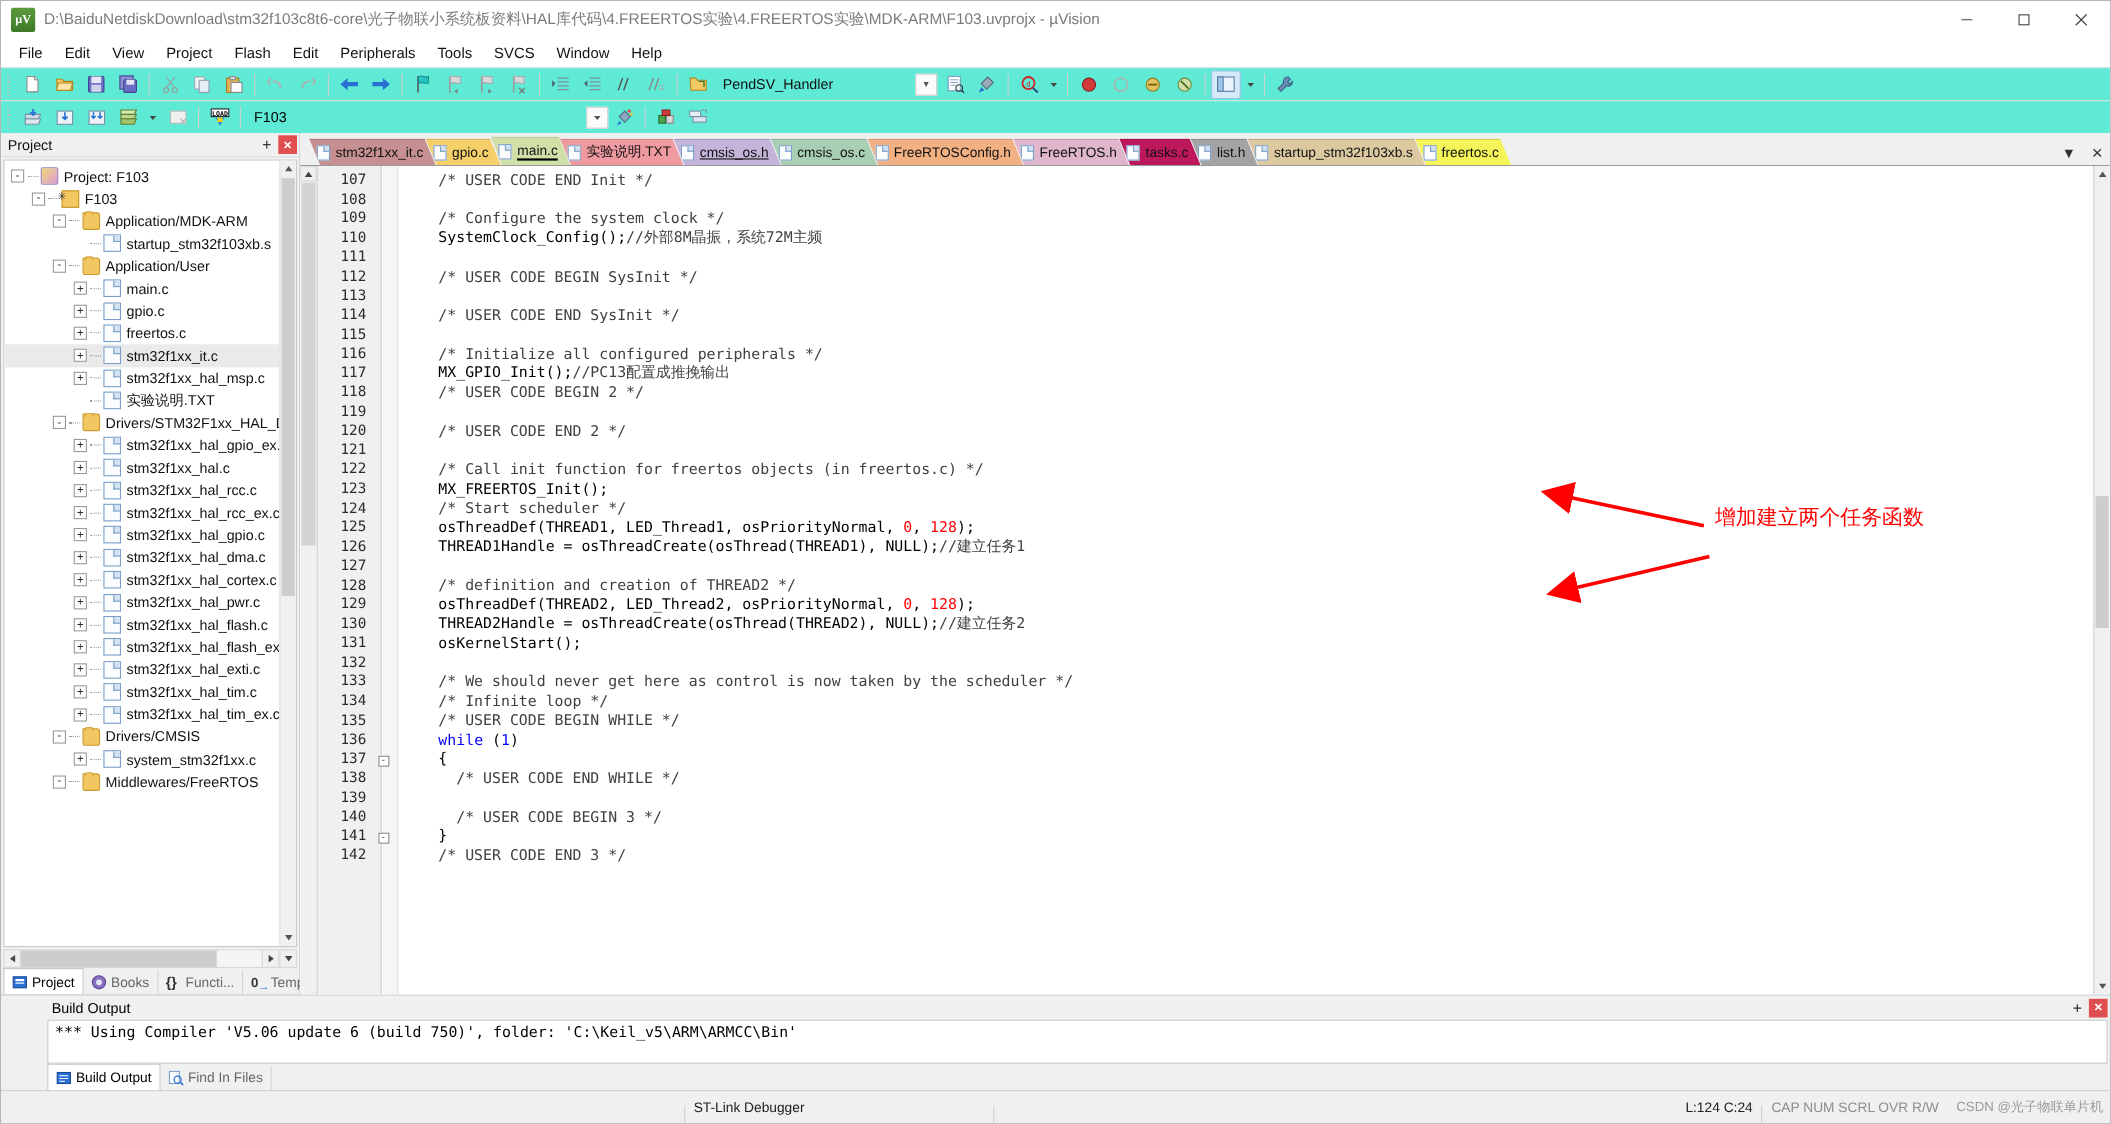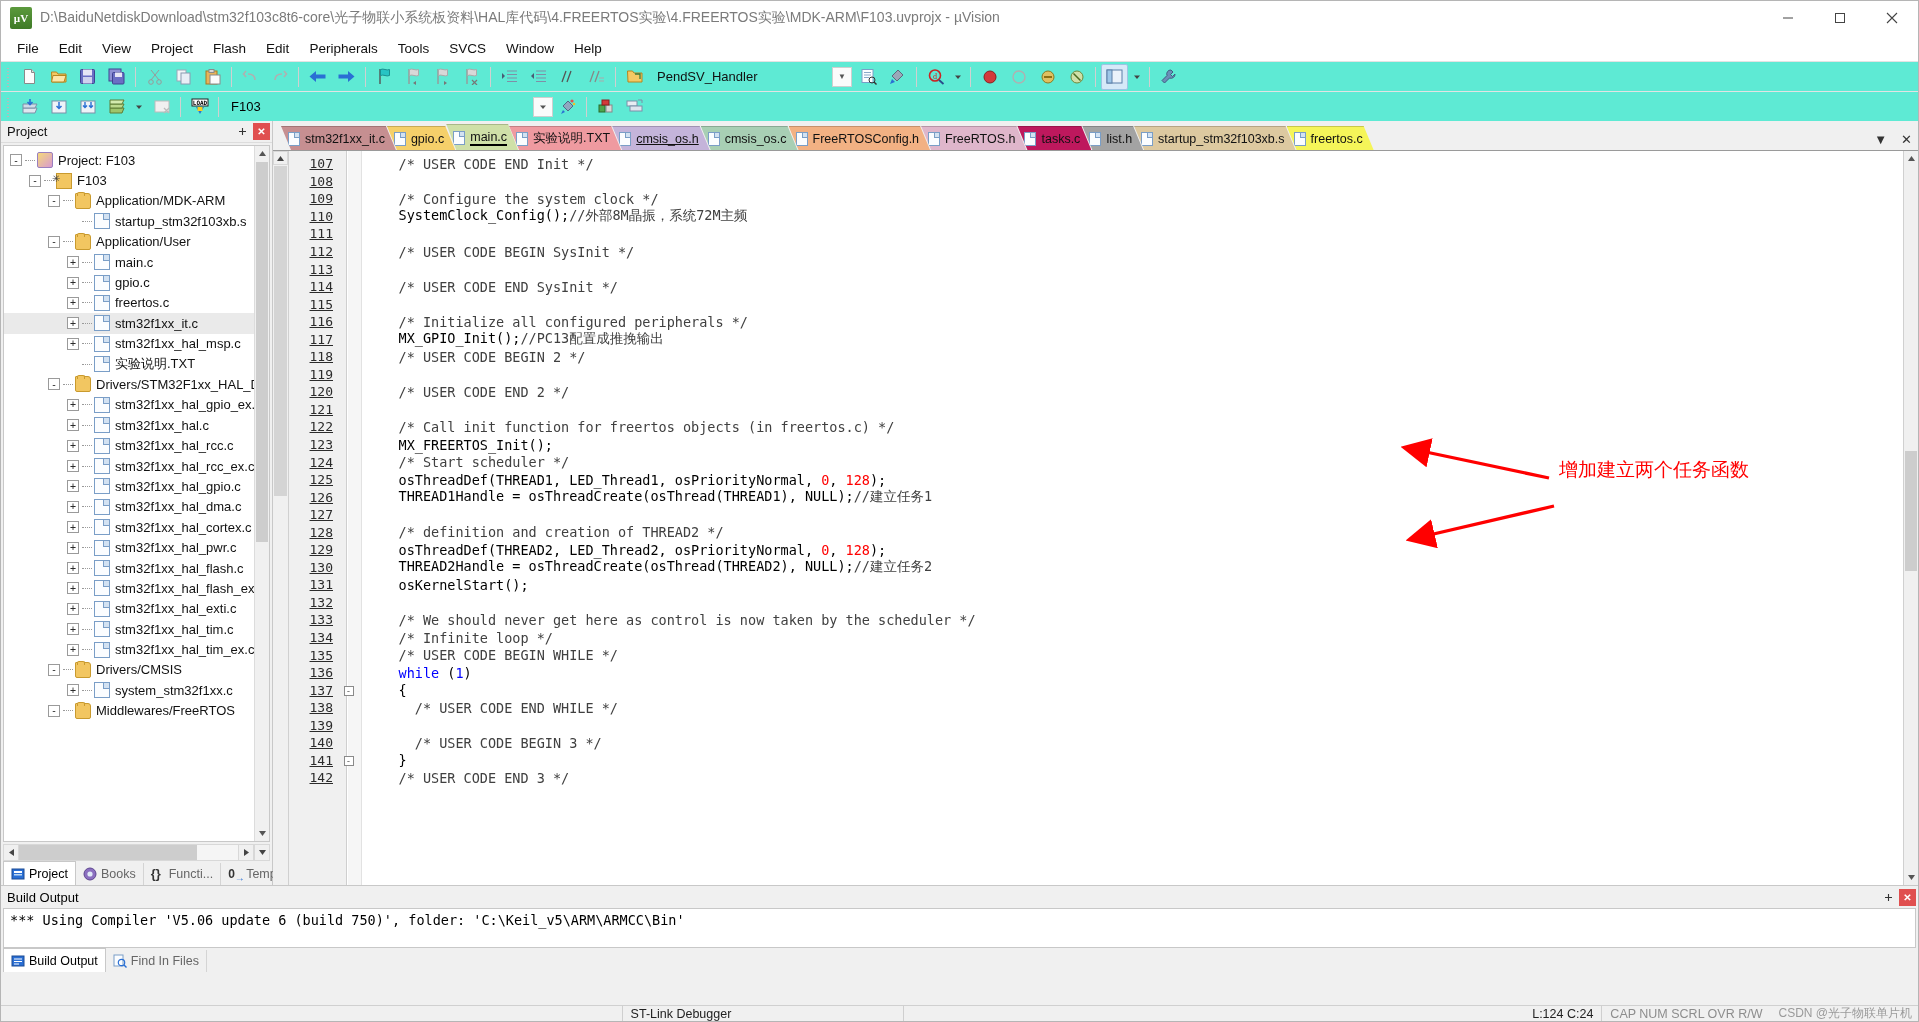--- a/index.html
+++ b/index.html
@@ -126,51 +126,51 @@
   .ed-leftscroll .thumb { position:absolute; top:15px; left:1px; right:1px; height:330px; background:#d4d4d4;}
   .code-pane { flex:1 1 auto; position:relative; overflow:hidden; background:#fff;
                font-family:"DejaVu Sans Mono", monospace; }
   .gutter-bg { position:absolute; left:0; top:0; bottom:0; width:58px; background:#f0f0f0;
                border-right:1px solid #cfcfcf; }
   .fold-bg { position:absolute; left:59px; top:0; bottom:0; width:14px; background:#f6f6f6;
              border-right:1px solid #e2e2e2; }
   .lines { position:relative; padding-top:4px; }
   .ln { height:17.55px; display:flex; align-items:center; white-space:pre; font-size:13.5px; }
   .ln .num { width:52px; flex:0 0 52px; text-align:right; padding-right:8px; color:#2b2b2b;
-             font-size:13px;text-decoration:underline; }
+             font-size:13px; }
   .ln .fold { width:15px; flex:0 0 15px; text-align:center; color:#555; font-size:11px;
               font-family:"DejaVu Sans Mono",monospace; }
   .ln .txt { padding-left:10px; color:#000; }
   .cm { color:#404040; }
   .kw { color:#0000ff; }
   .num2 { color:#ff0000; }
   .ed-vscroll { width:15px; flex:0 0 15px; background:#f0f0f0; border-left:1px solid #d0d0d0;
                 position:relative; }
   .ed-vscroll .up,.ed-vscroll .dn { height:15px; display:flex; align-items:center; justify-content:center;
                       font-size:7px; color:#444; }
   .ed-vscroll .dn { position:absolute; bottom:0; left:0; right:0; }
   .ed-vscroll .thumb { position:absolute; left:1px; right:1px; top:300px; height:120px; background:#cdcdcd; }
 
   
   .anno { position:absolute; color:#ff0000; font-size:19px; white-space:nowrap;
           font-family:"DejaVu Sans", sans-serif; }
   svg.arrow { position:absolute; overflow:visible; }
 
   
-  .build { flex:0 0 auto; background:#f0f0f0; border-top:1px solid #c8c8c8; }
+  .build { flex:0 0 auto; background:#f0f0f0; border-top:1px solid #c8c8c8;padding-left:40px; }
   .build-cap { height:22px; display:flex; align-items:center; padding-left:6px; font-size:13px; }
   .build-cap .cap-title { flex:1 1 auto; }
   .build-body { height:40px; background:#ffffff; border:1px solid #c8c8c8; margin:0 2px;
                 font-family:"DejaVu Sans Mono", monospace; font-size:13.5px; color:#000;
                 padding:3px 6px; overflow:hidden; white-space:pre; }
   .build-tabs { height:24px; display:flex; align-items:flex-end; padding-left:2px; }
 
   
-  .statusbar { height:16px; flex:0 0 auto; background:#f0f0f0; border-top:1px solid #d0d0d0;
-               display:flex; align-items:flex-end; font-size:12.5px; color:#222;margin-top:33px; }
+  .statusbar { height:30px; flex:0 0 auto; background:#f0f0f0; border-top:1px solid #d0d0d0;
+               display:flex; align-items:flex-end; font-size:12.5px; color:#222; }
   .sb-seg { padding:0 8px; height:100%; display:flex; align-items:center; }
   .sb-flex { flex:1 1 auto; }
   .sb-div { width:1px; height:16px; background:#cfcfcf; }
   .watermark { color:#9a9a9a; font-size:12px; padding-right:6px; }
 </style>
 </head>
 <body>
 
 <div class="app">
 

